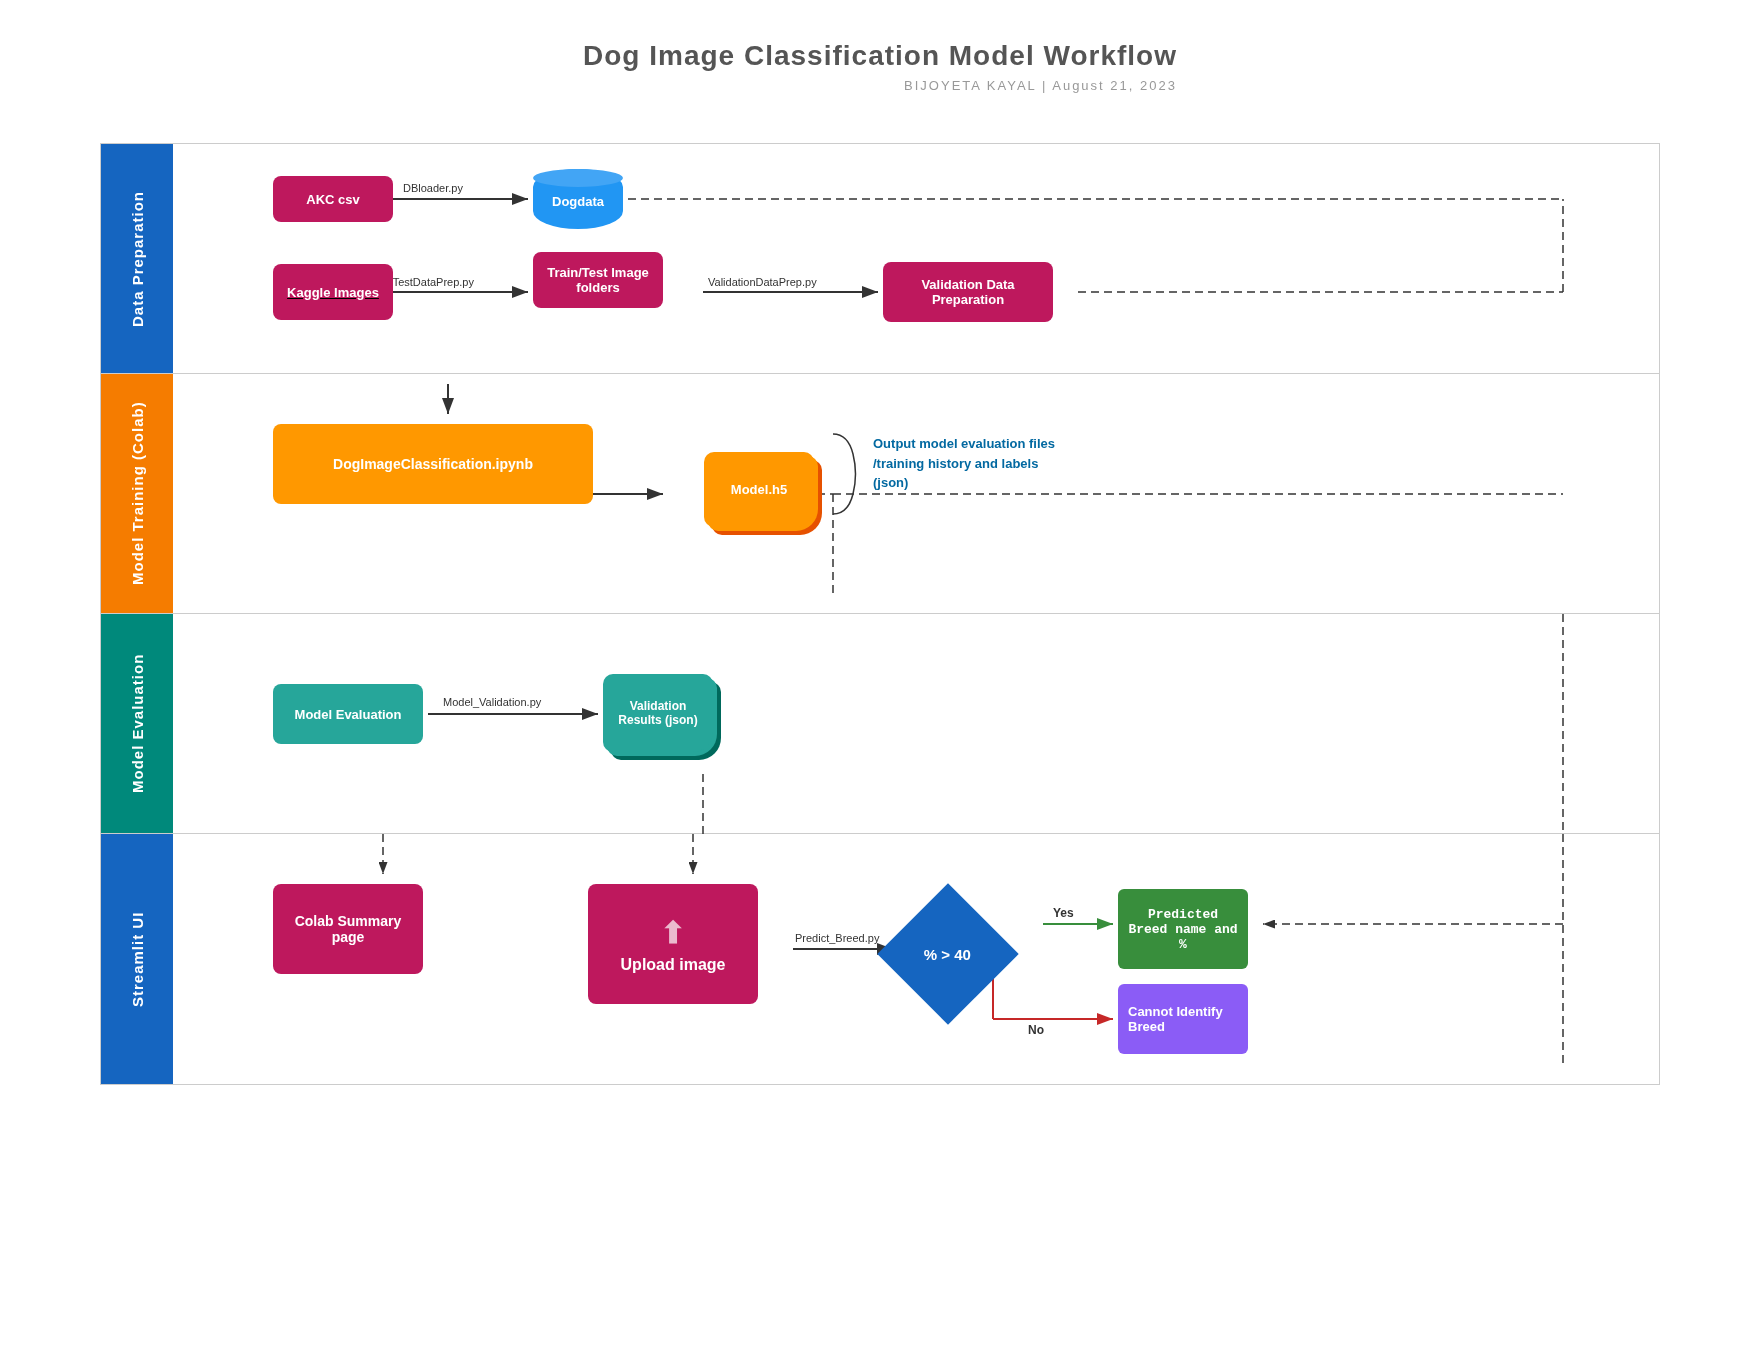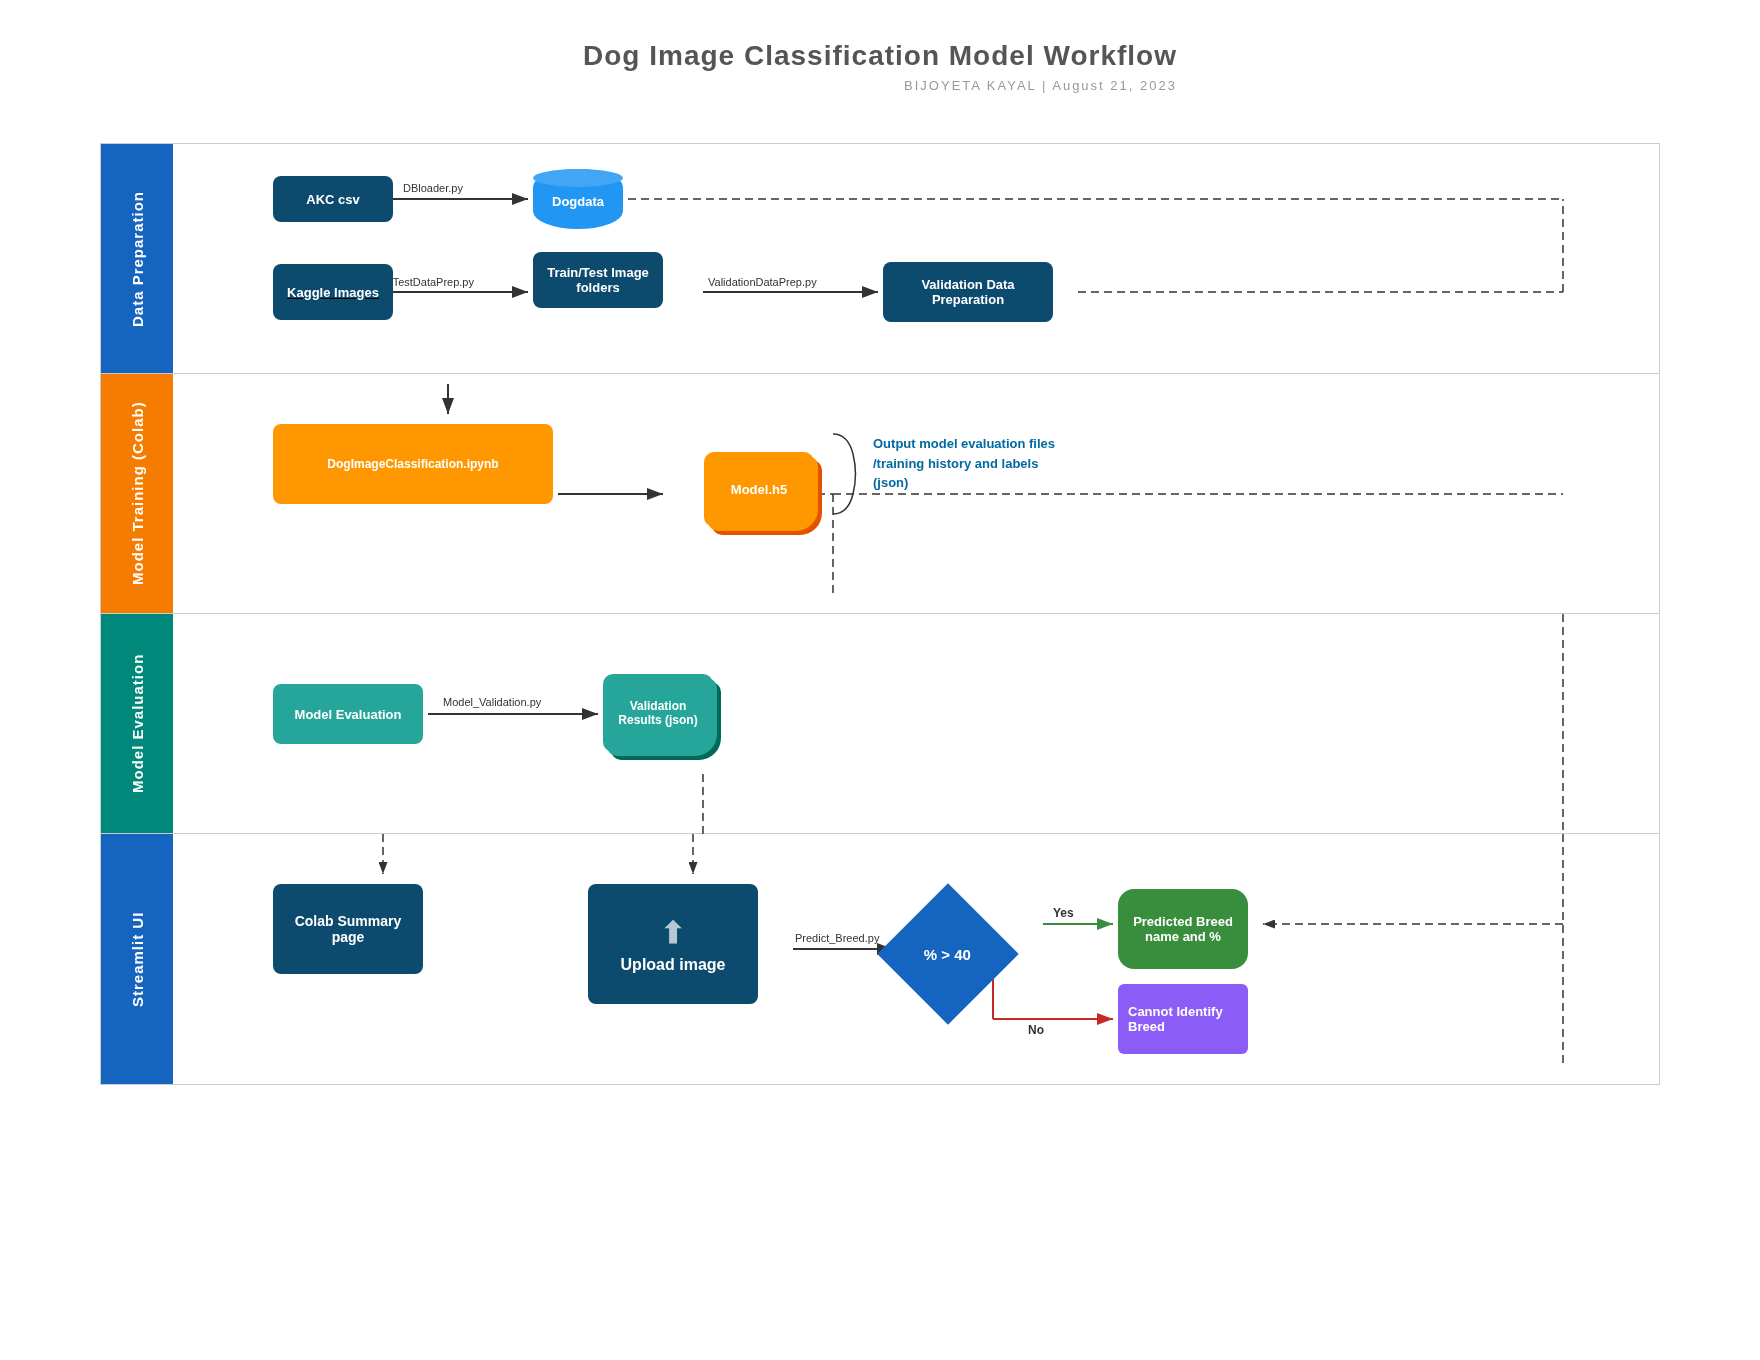--- a/index.html
+++ b/index.html
@@ -64,21 +64,21 @@
       padding: 20px;
     }
     
     .label-data-prep { background: #1565C0; }
     .label-model-training { background: #F57C00; }
     .label-model-eval { background: #00897B; }
     .label-streamlit { background: #1565C0; }
 
     
     .node-blue-rounded {
-      background: #0c4a6e;
+      background: #be185d;
       color: #fff;
       border-radius: 8px;
       font-size: 13px;
       font-weight: bold;
       display: flex;
       align-items: center;
       justify-content: center;
       text-align: center;
       padding: 6px 10px;
     }
@@ -102,28 +102,29 @@
       font-weight: bold;
       display: flex;
       align-items: center;
       justify-content: center;
       text-align: center;
       padding: 6px 10px;
     }
     .node-green-rect {
       background: #388E3C;
       color: #fff;
-      border-radius: 16px;
+      border-radius: 6px;
       font-size: 13px;
       font-weight: bold;
       display: flex;
       align-items: center;
       justify-content: center;
       text-align: center;
       padding: 6px 10px;
+      font-family: Liberation Mono, monospace;
     }
     .node-red-rect {
       background: #8b5cf6;
       color: #fff;
       border-radius: 6px;
       font-size: 13px;
       font-weight: bold;
       display: flex;
       align-items: center;
       justify-content: center;
@@ -292,21 +293,21 @@
 
         <line x1="605" y1="120" x2="660" y2="120" stroke="#333" stroke-width="1.5" stroke-dasharray="8,5"></line>
         <line x1="660" y1="120" x2="660" y2="220" stroke="#333" stroke-width="1.5" stroke-dasharray="8,5"></line>
 
         <path d="M 660 60 Q 675 60 680 80 Q 685 100 680 120 Q 675 140 660 140" fill="none" stroke="#333" stroke-width="1.5"></path>
 
         <line x1="660" y1="120" x2="1390" y2="120" stroke="#333" stroke-width="1.5" stroke-dasharray="8,5"></line>
       </svg>
 
       <div style="position:absolute; top:50px; left:100px; width:280px; height:80px;">
-        <div class="node-orange-rounded" style="width:280px; height:80px; font-size:12px;">DogImageClassification.ipynb</div>
+        <div class="node-orange-rounded" style="width:320px; height:80px; font-size:14px;">DogImageClassification.ipynb</div>
       </div>
 
       <div style="position:absolute; top:78px; left:495px; width:120px; height:85px;padding-left:36px;">
         <div style="position:relative; width:120px; height:85px;">
           <div style="position:absolute; top:8px; left:8px; width:110px; height:75px; background:#E65100; border-radius:10px 10px 22px 10px; z-index:0;"></div>
           <div style="position:absolute; top:4px; left:4px; width:110px; height:75px; background:#FF9800; border-radius:10px 10px 22px 10px; z-index:1;"></div>
           <div class="node-stack-main" style="position:absolute; top:0; left:0; width:110px; height:75px; z-index:2;">Model.h5</div>
         </div>
       </div>
 

